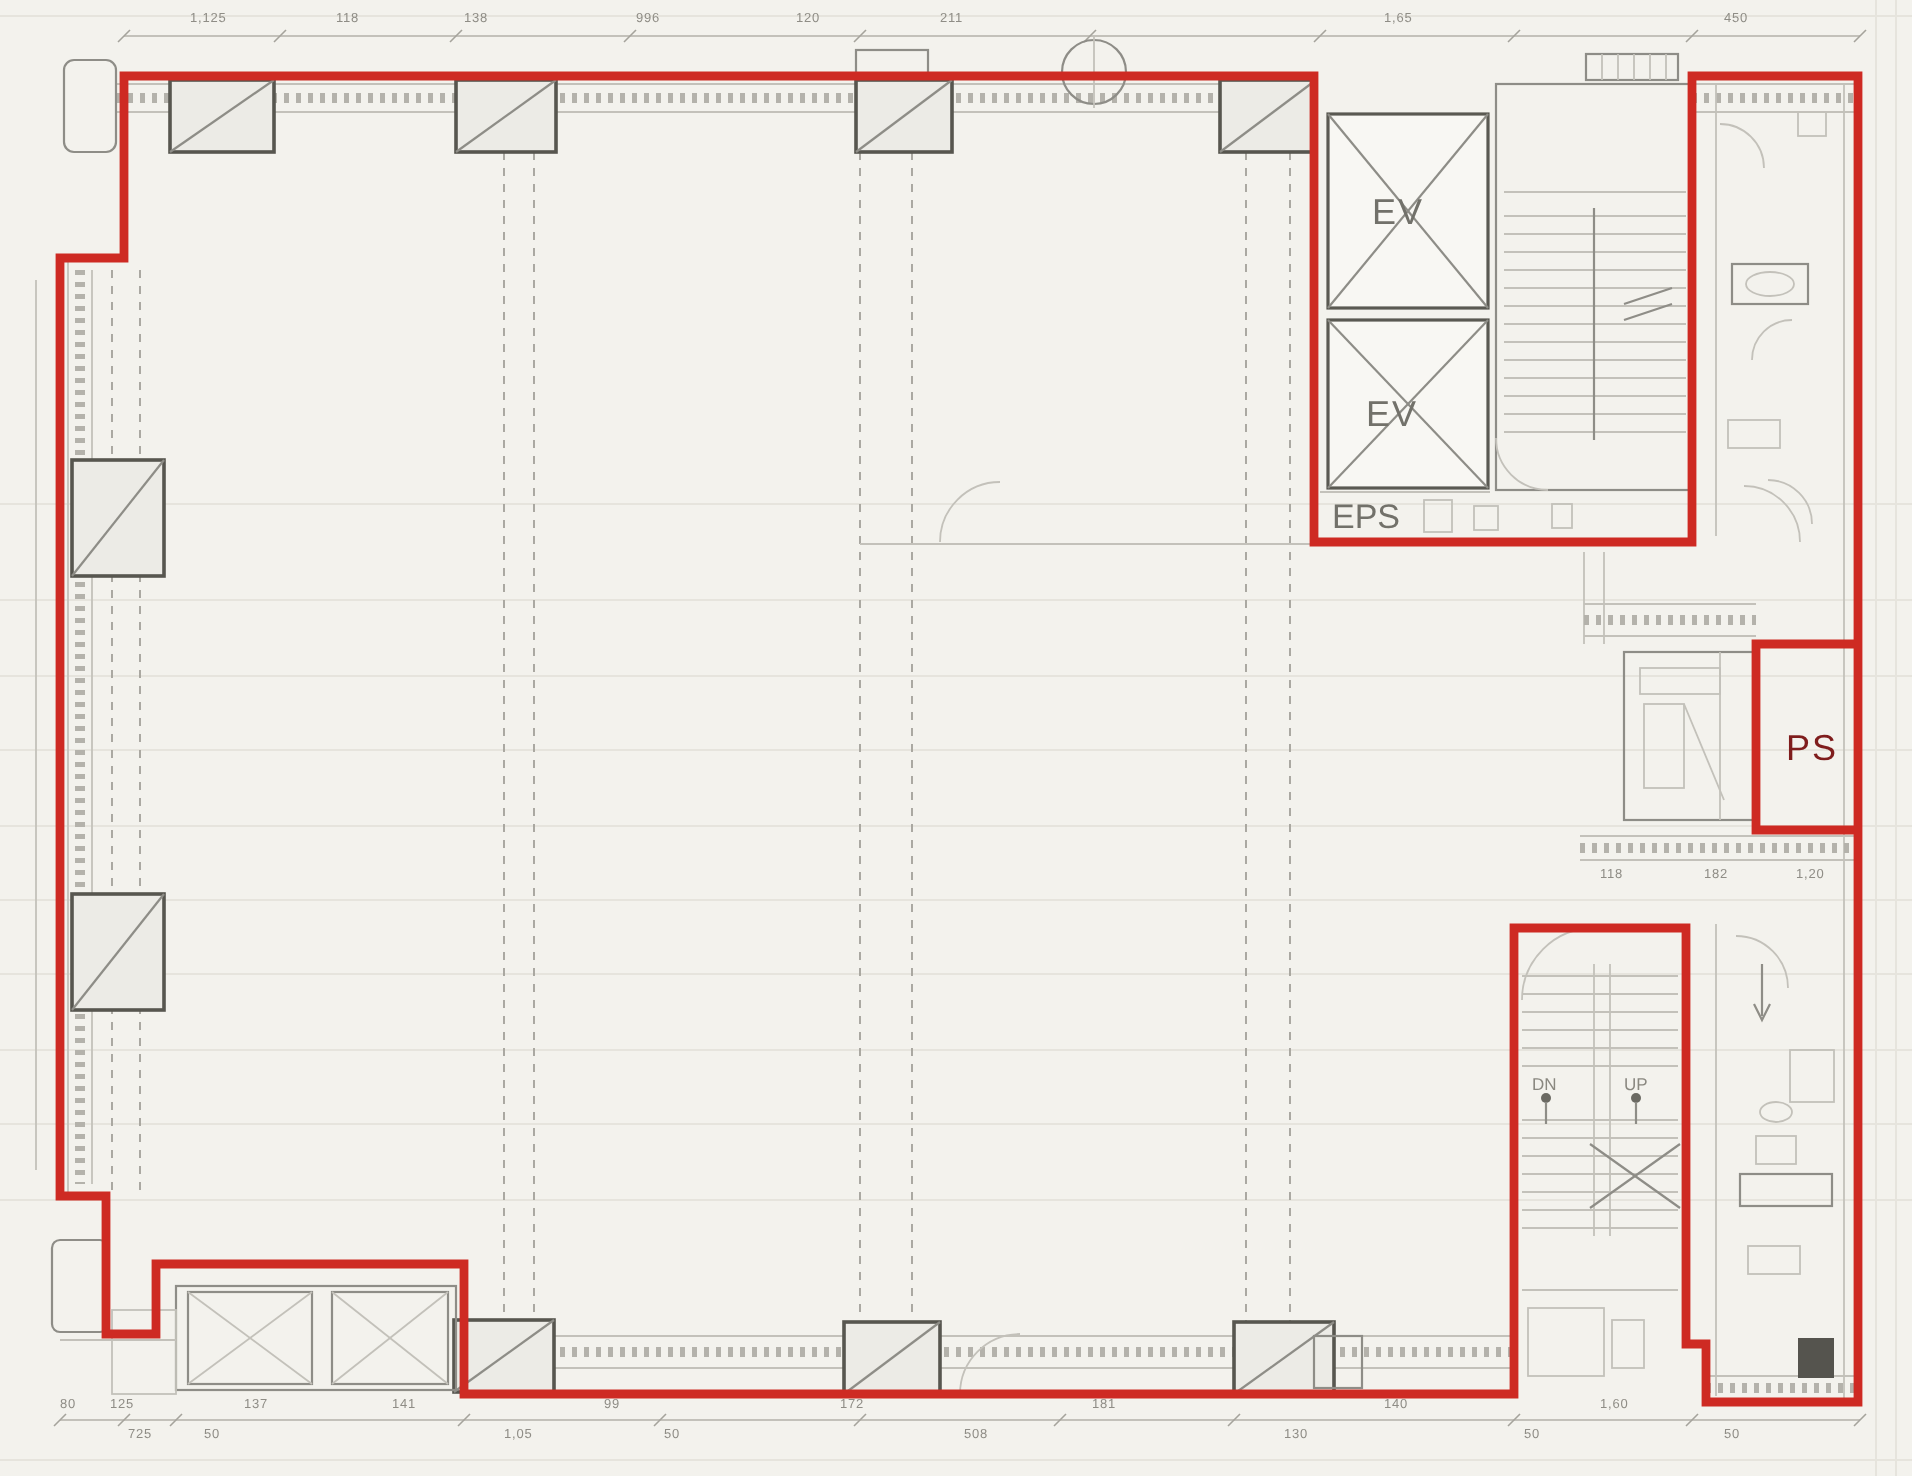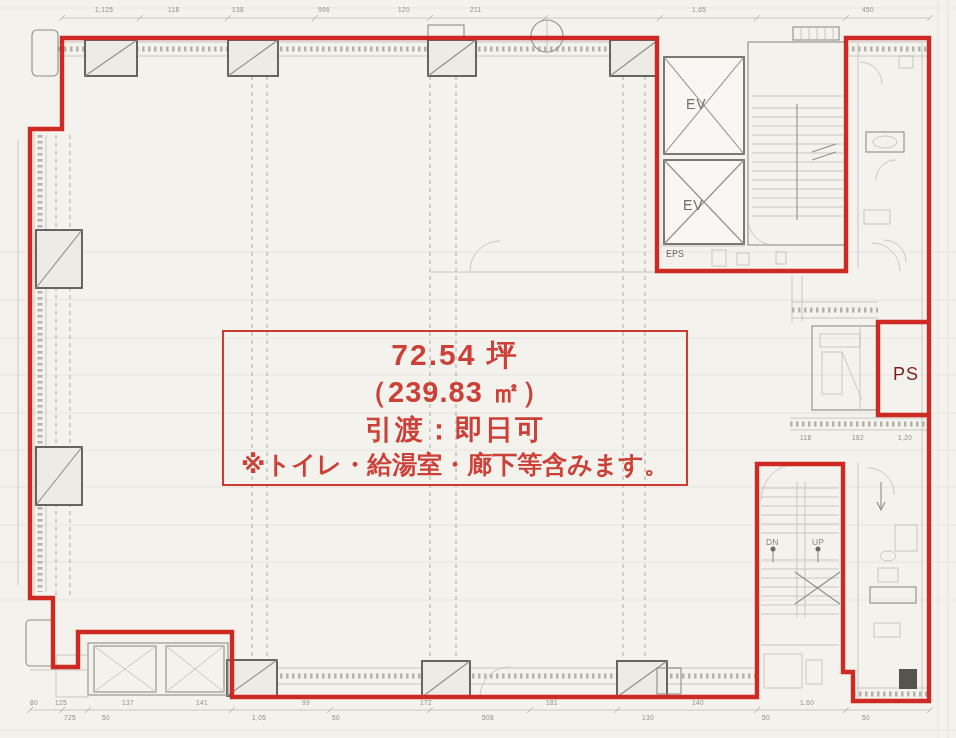--- a/index.html
+++ b/index.html
@@ -31,22 +31,22 @@
     position:absolute;left:222px;top:330px;width:462px;height:152px;
     border:2.5px solid var(--info-border);
     display:flex;flex-direction:column;justify-content:center;align-items:center;
     color:var(--info-text);font-weight:bold;text-align:center;line-height:1.3;
   }
   .info-line1{font-size:30px;letter-spacing:2px;}
   .info-line2{font-size:29px;letter-spacing:1px;}
   .info-line3{font-size:28px;letter-spacing:2px;}
   .info-line4{font-size:25px;letter-spacing:0px;white-space:nowrap;}
   .plan-label{position:absolute;color:#72716a;white-space:nowrap;}
-  .lbl-ev{font-size:14px;letter-spacing:1px;text-align:center;}
-  .lbl-eps{font-size:10px;font-family:Liberation Mono, monospace;}
+  .lbl-ev{font-size:18px;letter-spacing:1px;text-align:center;}
+  .lbl-eps{font-size:17px;}
   .lbl-ps{font-size:18px;color:#7f1d1d;letter-spacing:1px;}
   .lbl-stair{font-size:8.5px;color:#8a8880;}
   .dim{position:absolute;font-size:6.5px;color:#8f8d86;letter-spacing:0.4px;white-space:nowrap;}
 </style>
 </head>
 <body>
 
 <div class="canvas">
 
   <svg width="956" height="738" viewBox="0 0 956 738">
@@ -284,26 +284,20 @@
     <g>
       <path class="red" d="M 62,38 L 657,38 L 657,271 L 846,271 L 846,38 L 929,38
                            L 929,701 L 853,701 L 853,672 L 843,672 L 843,464 L 757,464
                            L 757,697 L 232,697 L 232,632 L 78,632 L 78,667 L 53,667
                            L 53,598 L 30,598 L 30,129 L 62,129 Z"></path>
       <path class="red" d="M 929,322 L 878,322 L 878,415 L 929,415"></path>
     </g>
   </svg>
 
 
-  <div class="info-box">
-    <div class="info-line1">72.54 坪</div>
-    <div class="info-line2">（239.83 ㎡）</div>
-    <div class="info-line3">引渡：即日可</div>
-    <div class="info-line4">※トイレ・給湯室・廊下等含みます。</div>
-  </div>
 
   <span class="plan-label lbl-ev" style="left:686px;top:96px">EV</span>
   <span class="plan-label lbl-ev" style="left:683px;top:197px">EV</span>
   <span class="plan-label lbl-eps" style="left:666px;top:249px">EPS</span>
   <span class="plan-label lbl-ps" style="left:893px;top:364px">PS</span>
   <span class="plan-label lbl-stair" style="left:766px;top:537px">DN</span>
   <span class="plan-label lbl-stair" style="left:812px;top:537px">UP</span>
 
   <span class="dim" style="left:95px;top:6px">1,125</span>
   <span class="dim" style="left:168px;top:6px">118</span>

